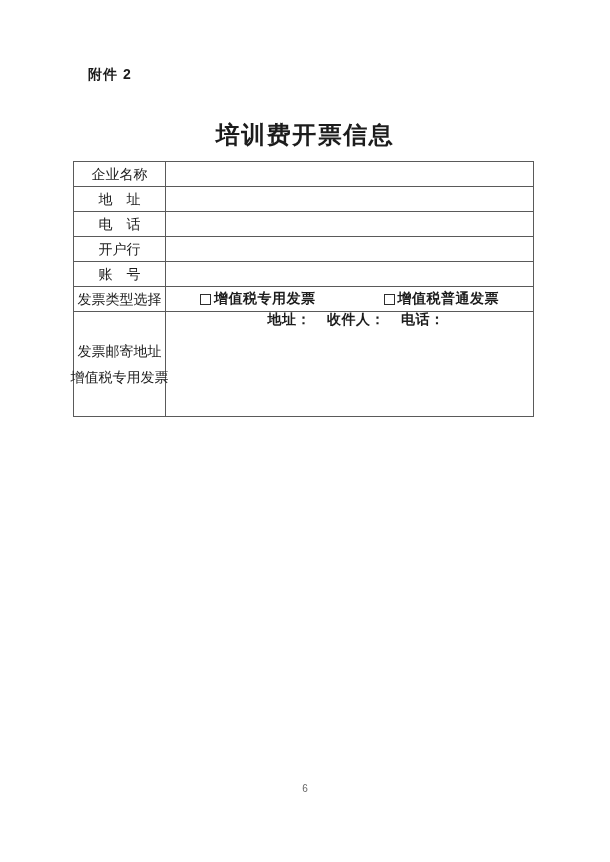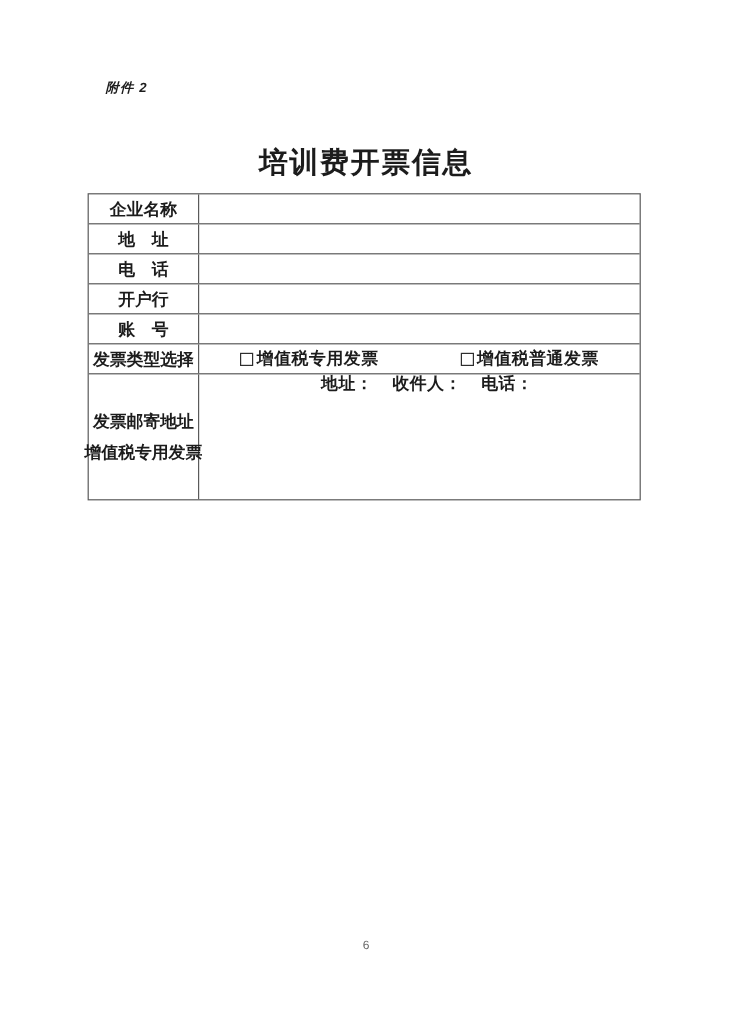--- a/index.html
+++ b/index.html
@@ -11,25 +11,24 @@
     color: #1c1c1c;
     overflow: hidden;
   }
   .page {
     position: absolute; inset: 0;
     background: #ffffff;
   }
   .attachment {
     position: absolute;
     left: 88px; top: 66px;
-    font-size: 11px;
+    font-size: 14px;
     font-weight: 600;
     letter-spacing: 1px;
     white-space: pre;
-    font-style: italic;
   }
   .doc-title {
     position: absolute;
     left: 0; right: 0; top: 119px;
     text-align: center;
     font-family: "Liberation Serif", serif;
     font-size: 24px;
     font-weight: 700;
     letter-spacing: 1.5px;
   }
@@ -54,21 +53,21 @@
   .cell { box-sizing: border-box; }
   .label-cell {
     flex: 0 0 92px;
     width: 92px;
     border-right: 1px solid #5a5a5a;
     display: flex;
     flex-direction: column;
     align-items: center;
     justify-content: center;
     font-size: 14px;
-    font-weight: 700;
+    font-weight: 400;
     text-align: center;
     line-height: 26px;
     white-space: pre;
   }
   .value-cell {
     flex: 1 1 auto;
     display: flex;
     align-items: center;
   }
   .options-cell {

